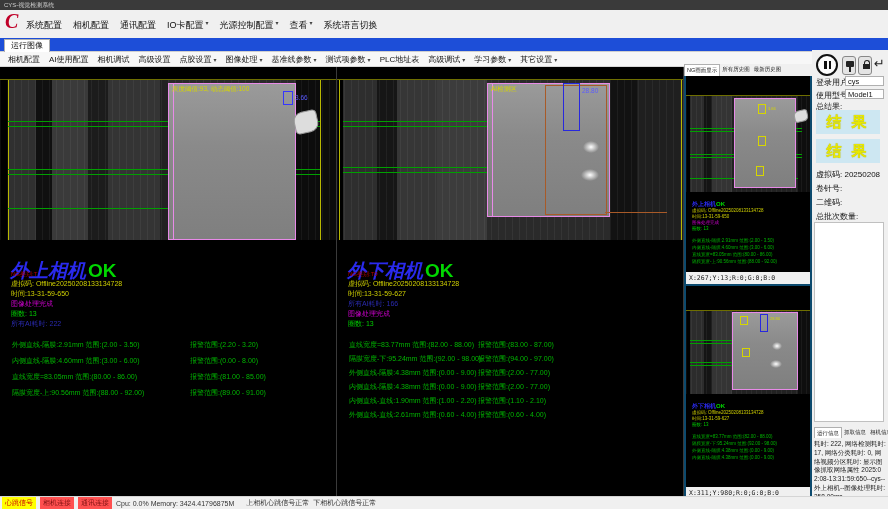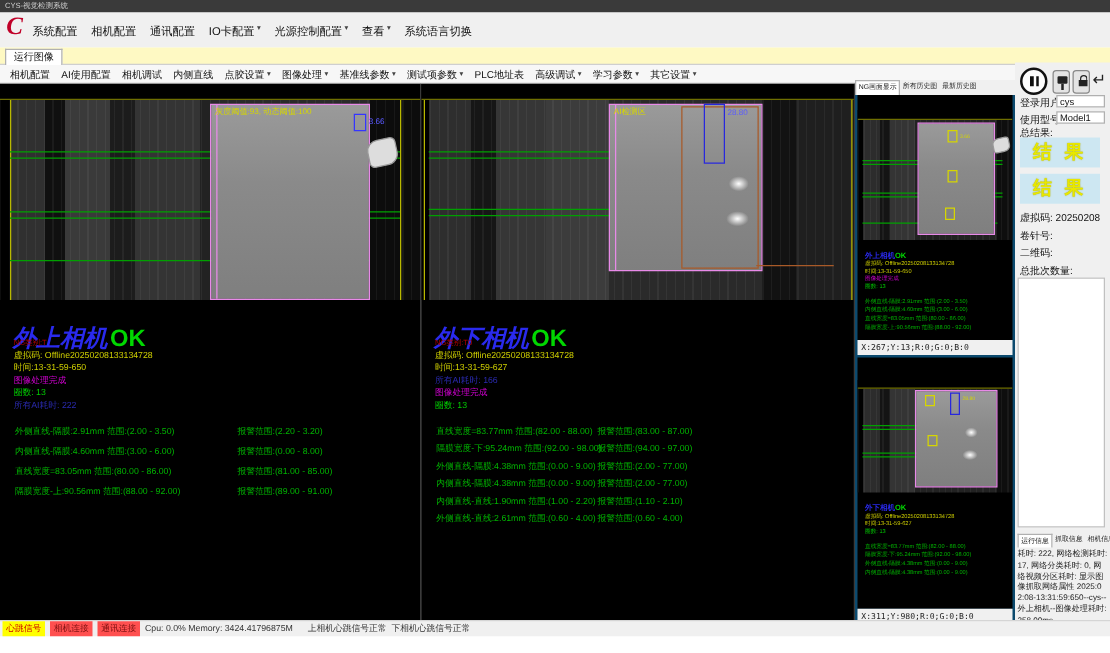--- a/index.html
+++ b/index.html
@@ -9,21 +9,21 @@
 
   
   .titlebar { position:absolute; left:0; top:0; width:888px; height:10px; background:#3a3a3a;
     color:#cfcfcf; font-size:6px; line-height:10px; padding-left:4px; }
   .menubar { position:absolute; left:0; top:10px; width:888px; height:28px; background:#f0f0f0; }
   .logo { position:absolute; left:5px; top:0px; font-family:"Liberation Serif","DejaVu Serif",serif;
     font-style:italic; font-weight:bold; font-size:20px; color:#c00028; }
   .menu-items { position:absolute; left:26px; top:9px; display:flex; gap:11px; font-size:9px; color:#111; }
   .menu-items .mitem { display:flex; gap:2px; cursor:default; }
   .chev { font-size:6px; color:#444; }
-  .tabbar { position:absolute; left:0; top:38px; width:888px; height:14px; background:#fef9c3;
+  .tabbar { position:absolute; left:0; top:38px; width:888px; height:14px; background:#1d4ed8;
     border-bottom:1px solid #cfcfcf; }
   .tab-run { position:absolute; left:4px; top:1px; height:13px; padding:0 6px; background:#fff;
     border:1px solid #b0b0b0; border-bottom:none; font-size:8px; line-height:12px; color:#111; }
   .toolbar { position:absolute; left:0; top:52px; width:888px; height:15px; background:#f7f7f7;
     display:flex; align-items:center; padding-left:8px; gap:9px; font-size:8px; color:#111;
     border-bottom:1px solid #d8d8d8; }
   .titem { display:flex; align-items:center; gap:2px; white-space:nowrap; }
 
   
   .panel { position:absolute; top:67px; height:429px; background:#000; overflow:hidden; }
@@ -178,21 +178,21 @@
     <span class="titem">
         <span>相机配置</span>
       </span>
     <span class="titem">
         <span>AI使用配置</span>
       </span>
     <span class="titem">
         <span>相机调试</span>
       </span>
     <span class="titem">
-        <span>内侧直线</span>
+        <span>高级设置</span>
       </span>
     <span class="titem">
         <span>点胶设置</span>
         <span class="chev">▾</span>
       </span>
     <span class="titem">
         <span>图像处理</span>
         <span class="chev">▾</span>
       </span>
     <span class="titem">

